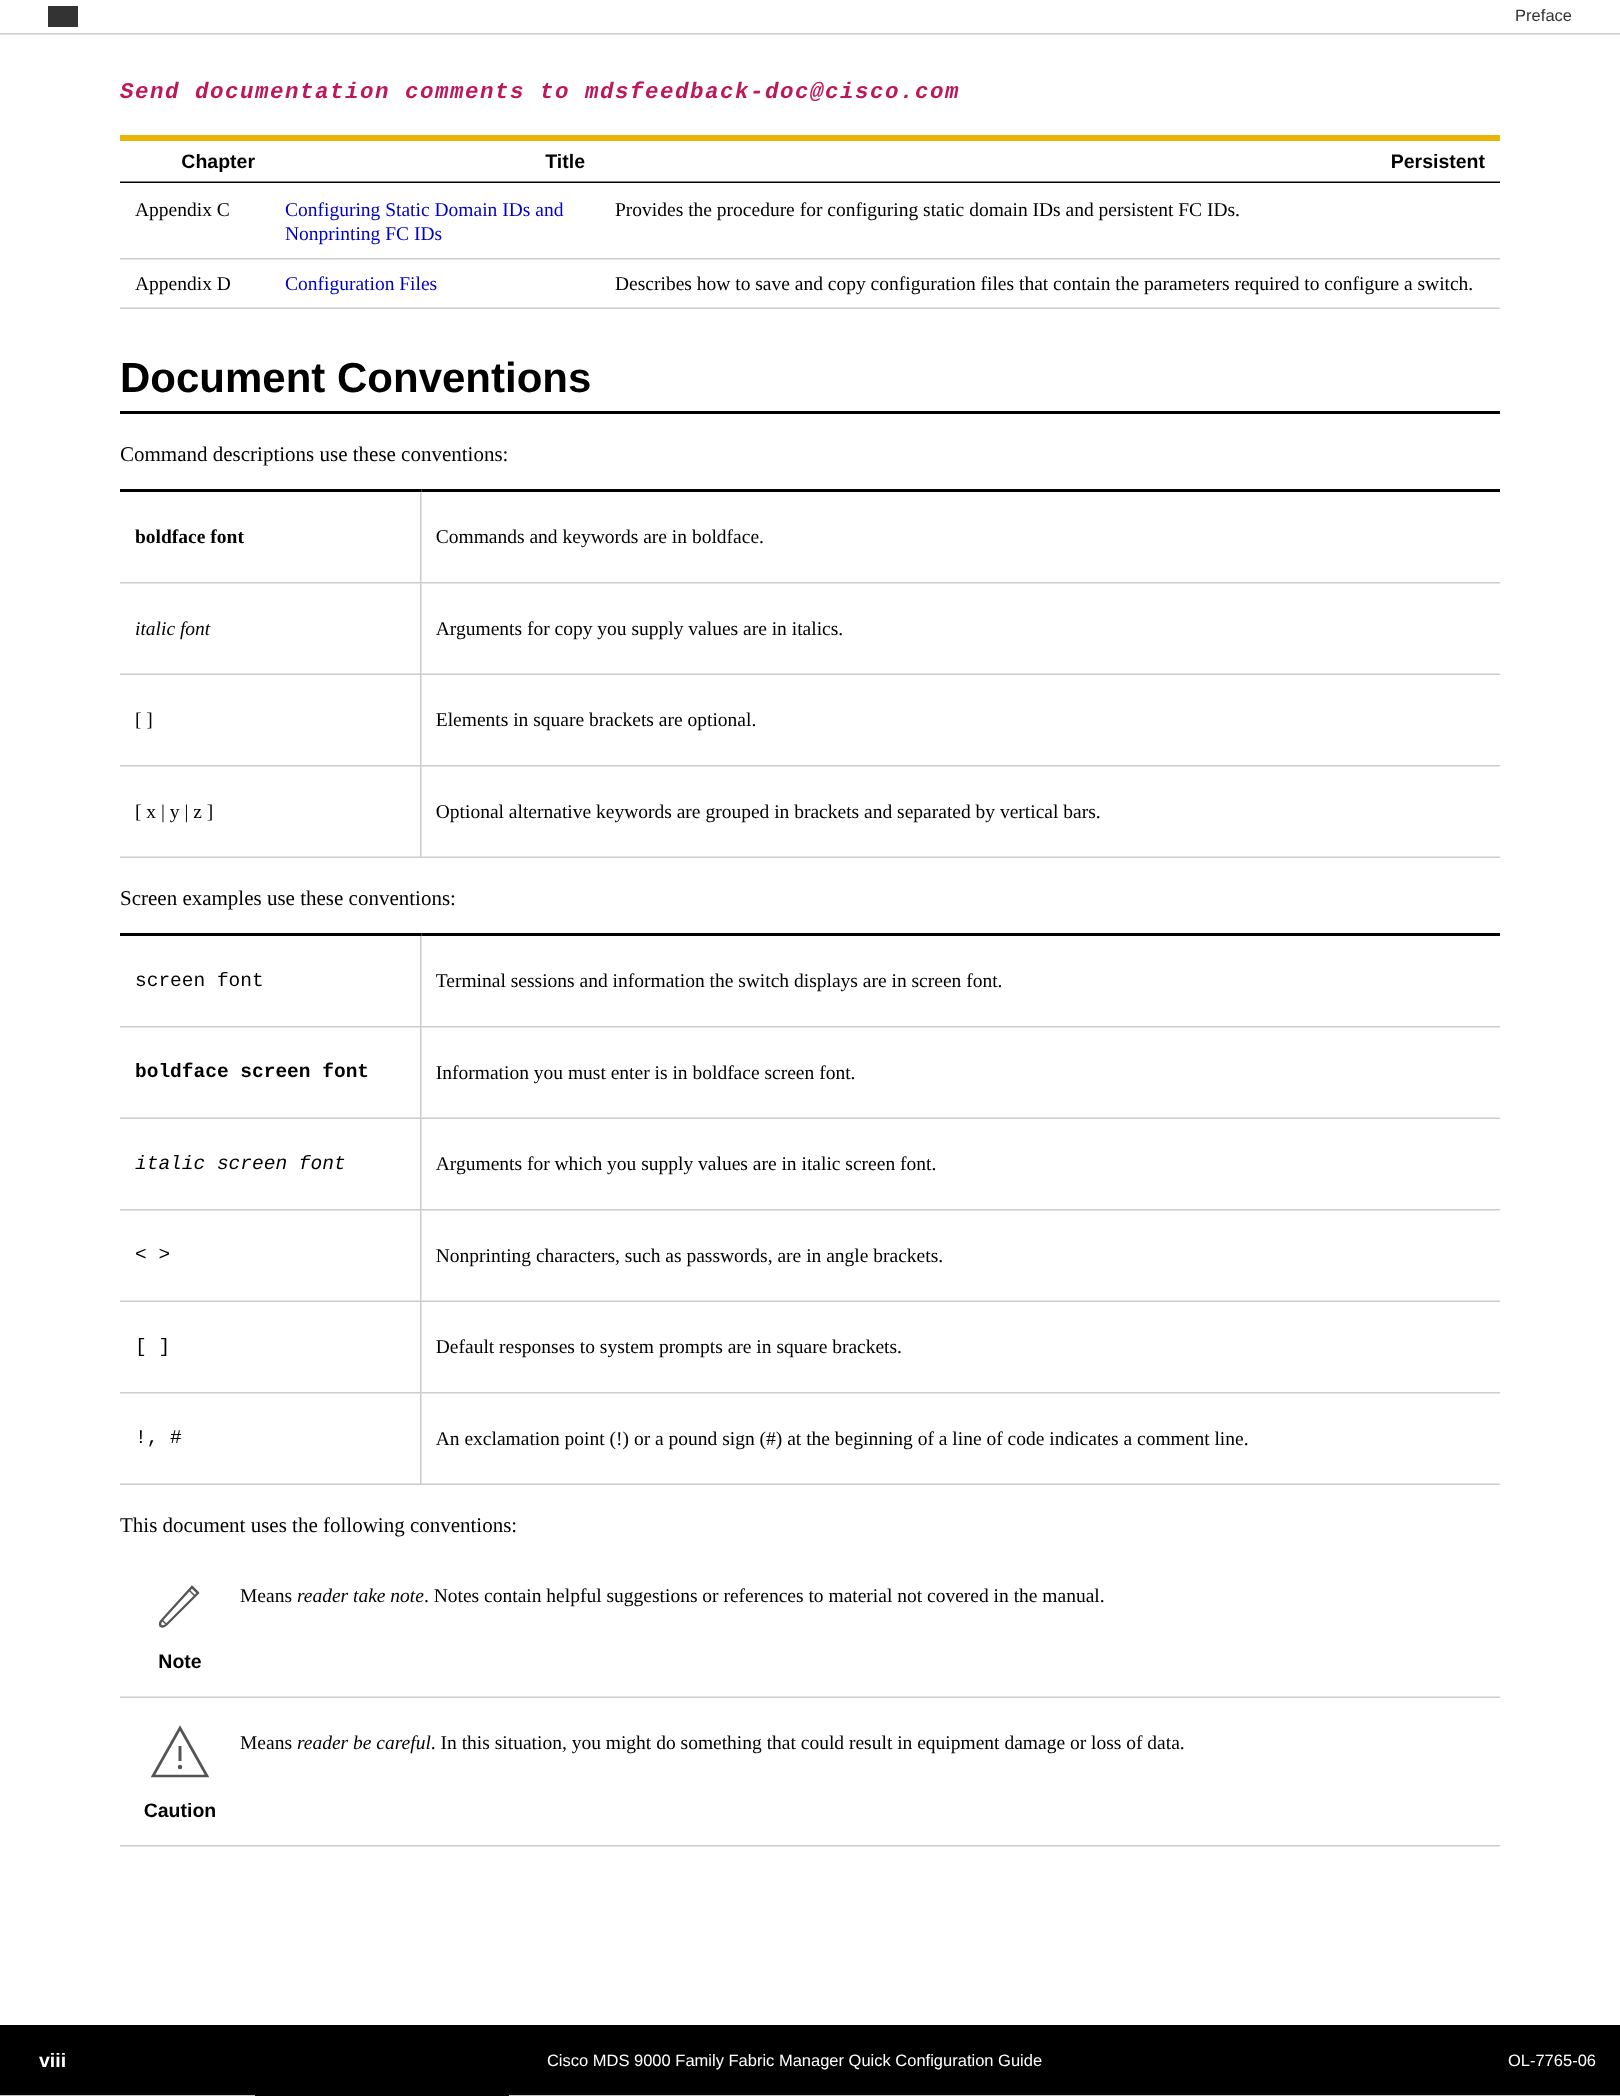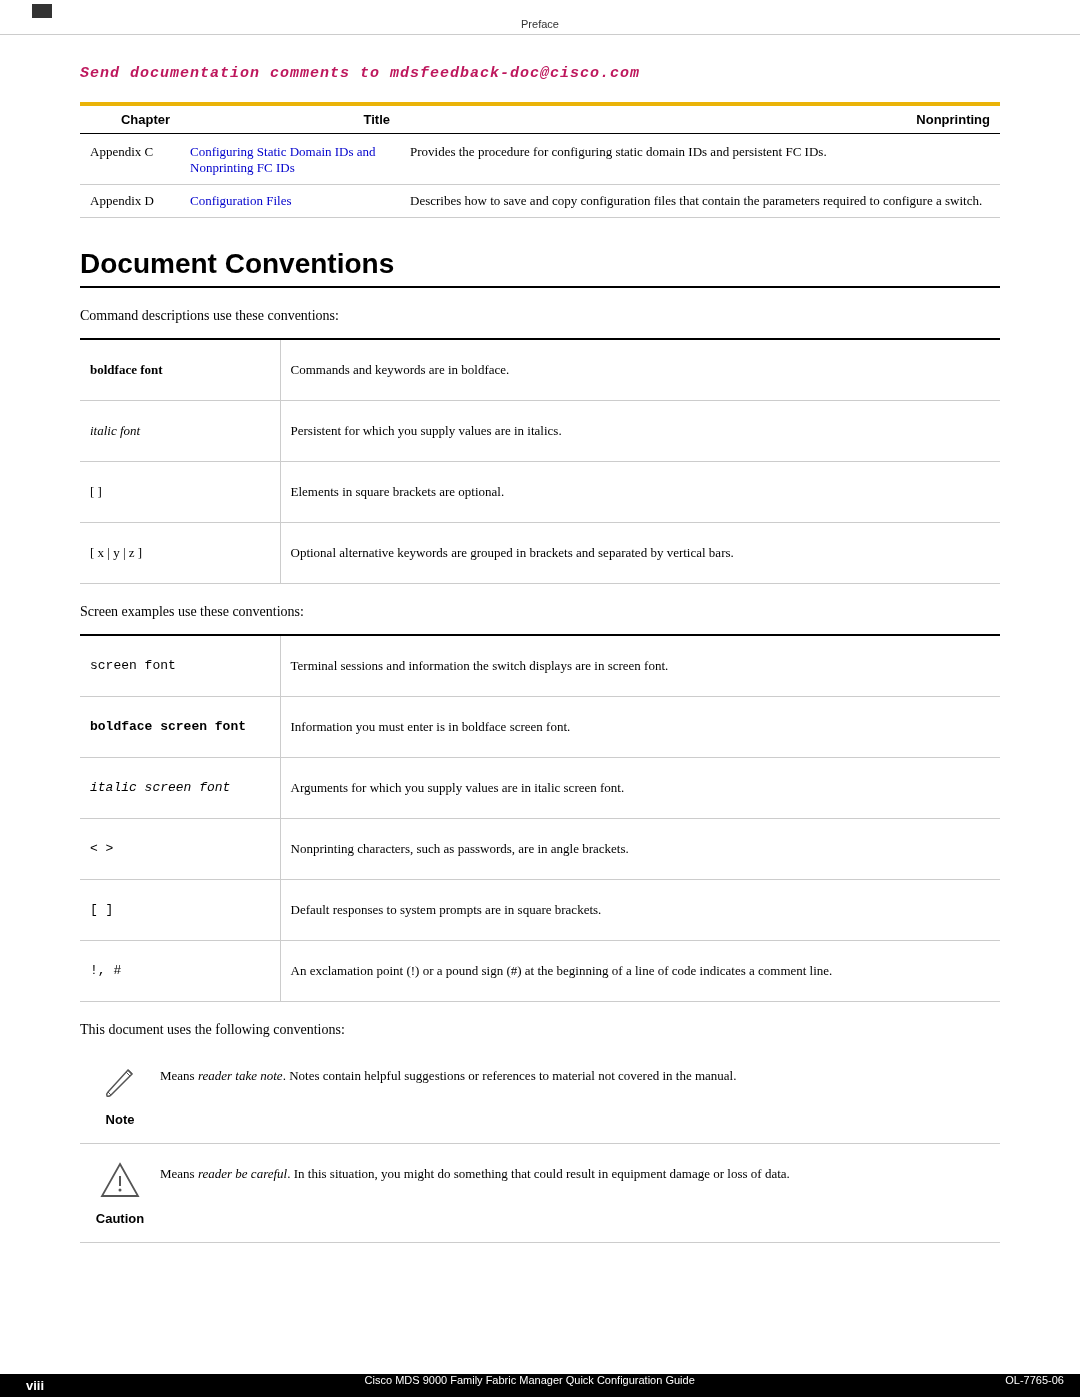--- a/index.html
+++ b/index.html
@@ -15,21 +15,20 @@
 
     
     .top-bar {
       display: flex;
       justify-content: flex-end;
       align-items: center;
       padding: 4px 32px;
       border-bottom: 1px solid #ccc;
       font-size: 12px;
       color: #333;
-      flex-direction: column;
     }
 
     .top-bar-left {
       width: 20px;
       height: 14px;
       background: #333;
       margin-right: auto;
     }
 
     
@@ -172,22 +171,22 @@
 
     
     .footer {
       position: absolute;
       bottom: 0;
       left: 0;
       right: 0;
       background: #000;
       color: #fff;
       display: flex;
-      align-items: flex-start;
-      padding: 0 16px;
+      align-items: center;
+      padding: 12px 16px;
       font-size: 12px;
       font-family: Arial, sans-serif;
     }
 
     .footer-page-num {
       background: #000;
       color: #fff;
       font-weight: bold;
       font-size: 13px;
       padding: 4px 10px;
@@ -228,21 +227,21 @@
 
 <div class="main-content">
 
   <div class="send-doc-header">Send documentation comments to mdsfeedback-doc@cisco.com</div>
 
   <table class="chapter-table">
     <thead>
       <tr>
         <th class="chapter-col">Chapter</th>
         <th class="title-col">Title</th>
-        <th class="desc-col">Nonprinting</th>
+        <th class="desc-col">Persistent</th>
       </tr>
     </thead>
     <tbody id="chapter-tbody">
         <tr>
           <td>Appendix C</td>
           <td><a class="link-text" href="#">Configuring Static Domain IDs and Nonprinting FC IDs</a></td>
           <td>Provides the procedure for configuring static domain IDs and persistent FC IDs.</td>
         </tr>
         <tr>
           <td>Appendix D</td>
@@ -257,21 +256,21 @@
   <p class="intro-text">Command descriptions use these conventions:</p>
 
   <table class="conv-table">
     <tbody id="command-conv-tbody">
     <tr>
           <td style="width: 200px; border-right: 1px solid rgb(204, 204, 204);"><strong>boldface font</strong></td>
           <td>Commands and keywords are in boldface.</td>
         </tr>
         <tr>
           <td style="width: 200px; border-right: 1px solid rgb(204, 204, 204);"><em>italic font</em></td>
-          <td>Persistent for which you supply values are in italics.</td>
+          <td>Arguments for copy you supply values are in italics.</td>
         </tr>
         <tr>
           <td style="width: 200px; border-right: 1px solid rgb(204, 204, 204);">[ ]</td>
           <td>Elements in square brackets are optional.</td>
         </tr>
         <tr>
           <td style="width: 200px; border-right: 1px solid rgb(204, 204, 204);">[ x | y | z ]</td>
           <td>Optional alternative keywords are grouped in brackets and separated by vertical bars.</td>
         </tr>
       </tbody>

